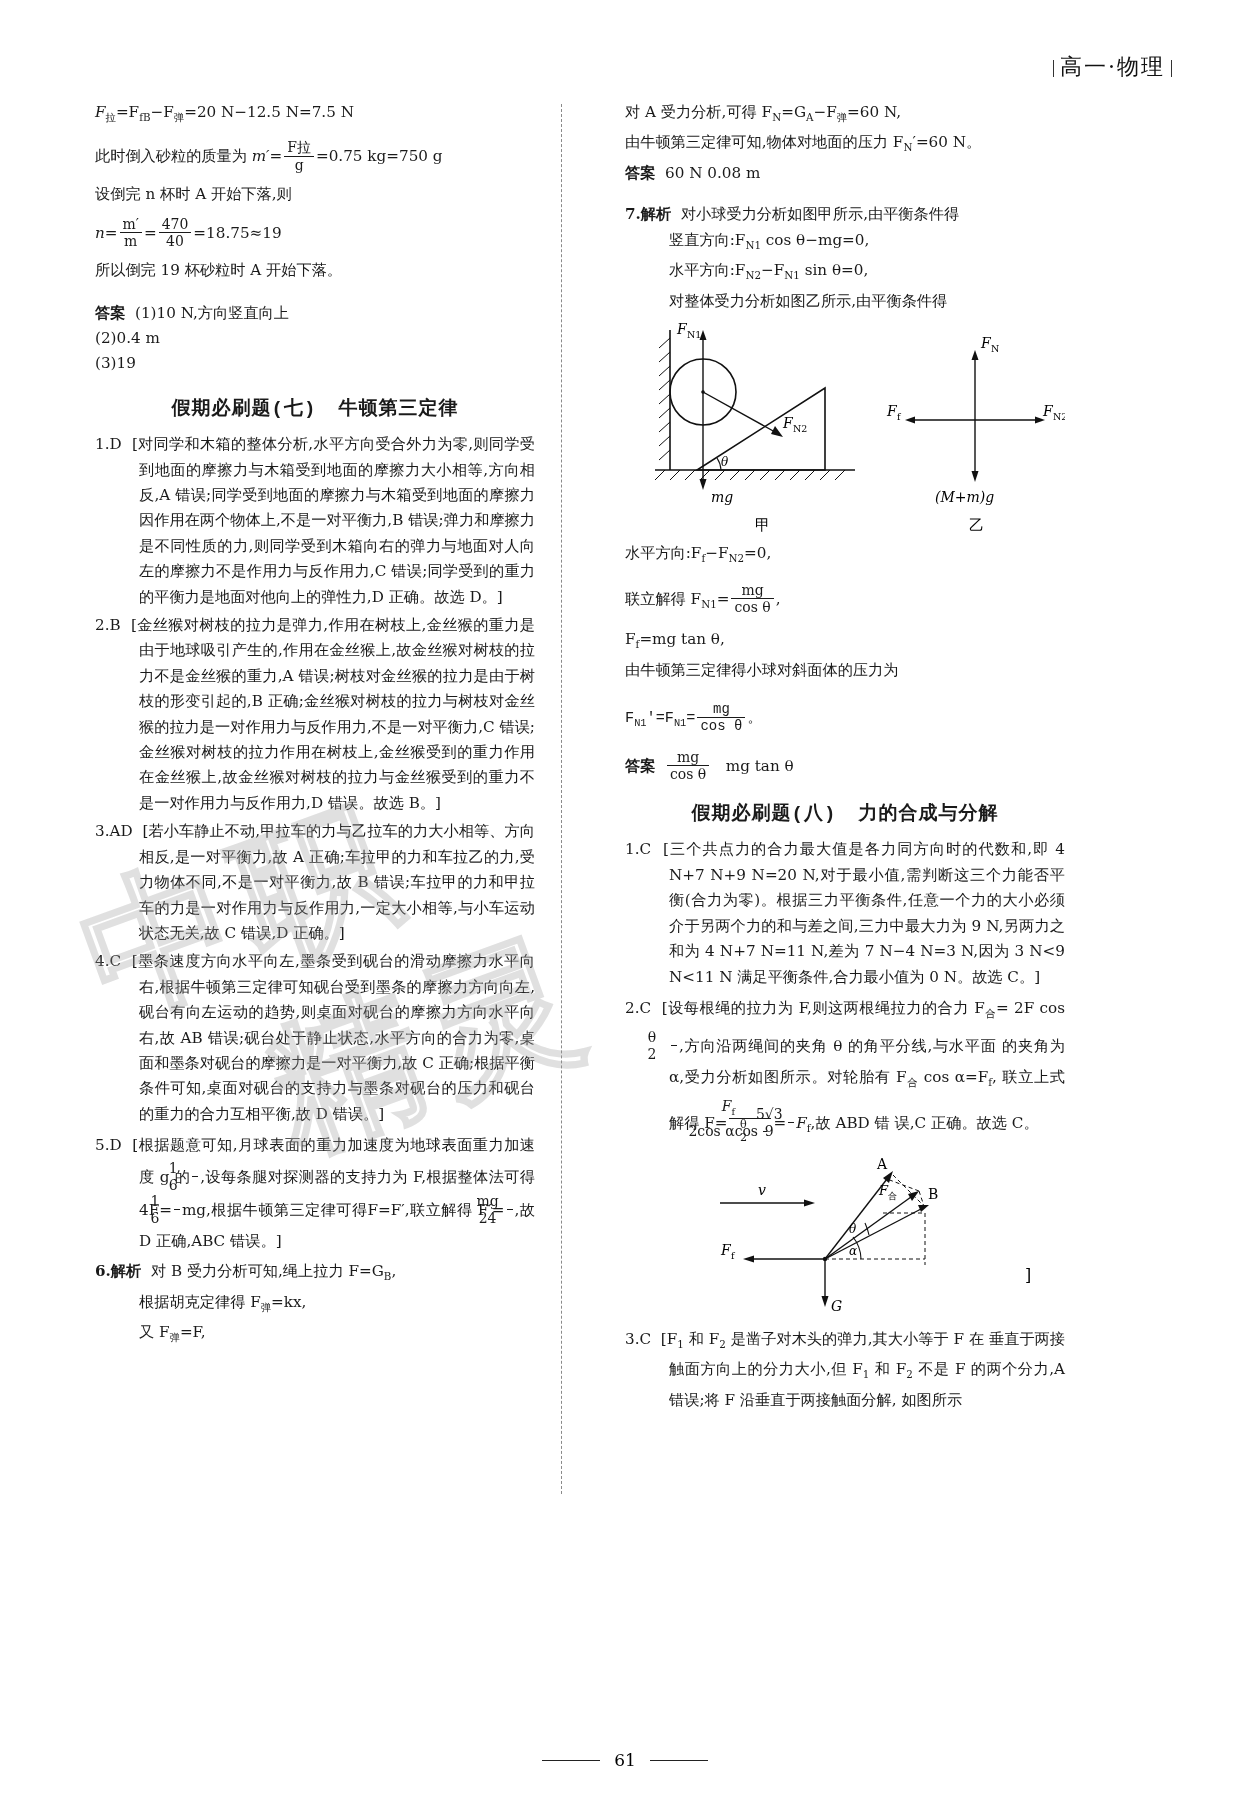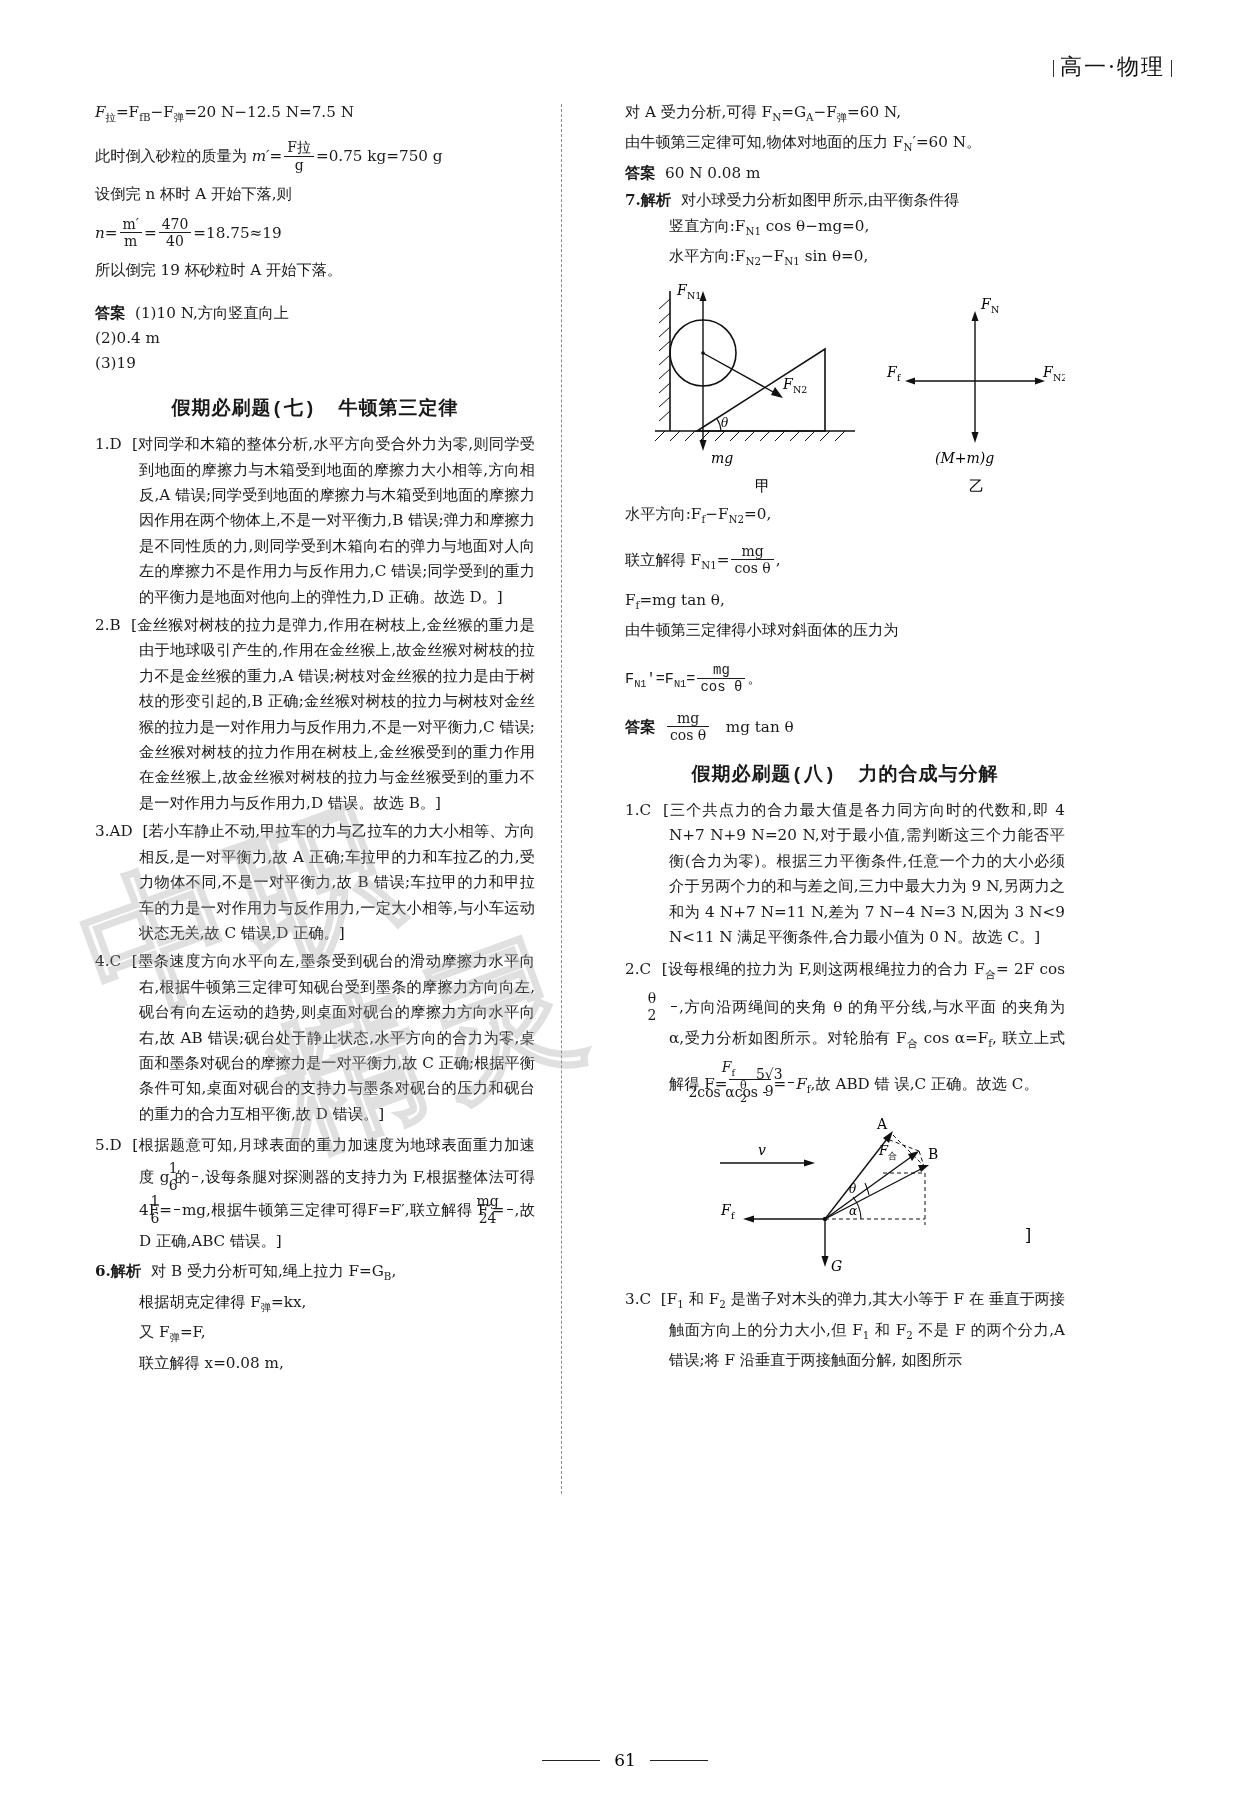--- a/index.html
+++ b/index.html
@@ -180,46 +180,46 @@
 
     <p class="hang2 blk">
       <span class="bold">6.解析</span>&nbsp;&nbsp;<span>对 B 受力分析可知,绳上拉力 F=G</span><sub>B</sub><span>,</span>
     </p>
     <p class="line" style="padding-left:44px;">
       <span>根据胡克定律得 F</span><sub>弹</sub><span>=kx,</span>
     </p>
     <p class="line" style="padding-left:44px;">
       <span>又 F</span><sub>弹</sub><span>=F,</span>
     </p>
-    <p class="line" style="padding-left:44px;">
-      <span>联立解得 x=0.08 m,</span>
-    </p>
 
   </div>
 
   <div class="col col-right">
 
     <p class="line">
       <span>对 A 受力分析,可得 F</span><sub>N</sub><span>=G</span><sub>A</sub><span>−F</span><sub>弹</sub><span>=60 N,</span>
     </p>
     <p class="line">
       <span>由牛顿第三定律可知,物体对地面的压力 F</span><sub>N</sub><span>′</span><span>=60 N。</span>
     </p>
     <p class="line">
       <span class="ans-label">答案</span>&nbsp;&nbsp;<span>60 N    0.08 m</span>
     </p>
 
-    <p class="hang2" style="margin-top:2px;">
+    <p class="hang2" style="margin-top:16px;">
       <span class="bold">7.解析</span>&nbsp;&nbsp;<span>对小球受力分析如图甲所示,由平衡条件得</span>
     </p>
     <p class="line" style="padding-left:44px;">
       <span>竖直方向:F</span><sub>N1</sub><span> cos θ−mg=0,</span>
     </p>
     <p class="line" style="padding-left:44px;">
       <span>水平方向:F</span><sub>N2</sub><span>−F</span><sub>N1</sub><span> sin θ=0,</span>
+    </p>
+    <p class="line" style="padding-left:44px;">
+      <span>对整体受力分析如图乙所示,由平衡条件得</span>
     </p>
 
     <div class="fig" style="height:215px;">
       <svg width="440" height="215" viewBox="0 0 440 215">
 
         <line x1="45" y1="10" x2="45" y2="150" stroke="#111" stroke-width="1.6"></line>
 
         <g stroke="#111" stroke-width="1">
           <line x1="45" y1="18" x2="34" y2="28"></line>
           <line x1="45" y1="32" x2="34" y2="42"></line>

